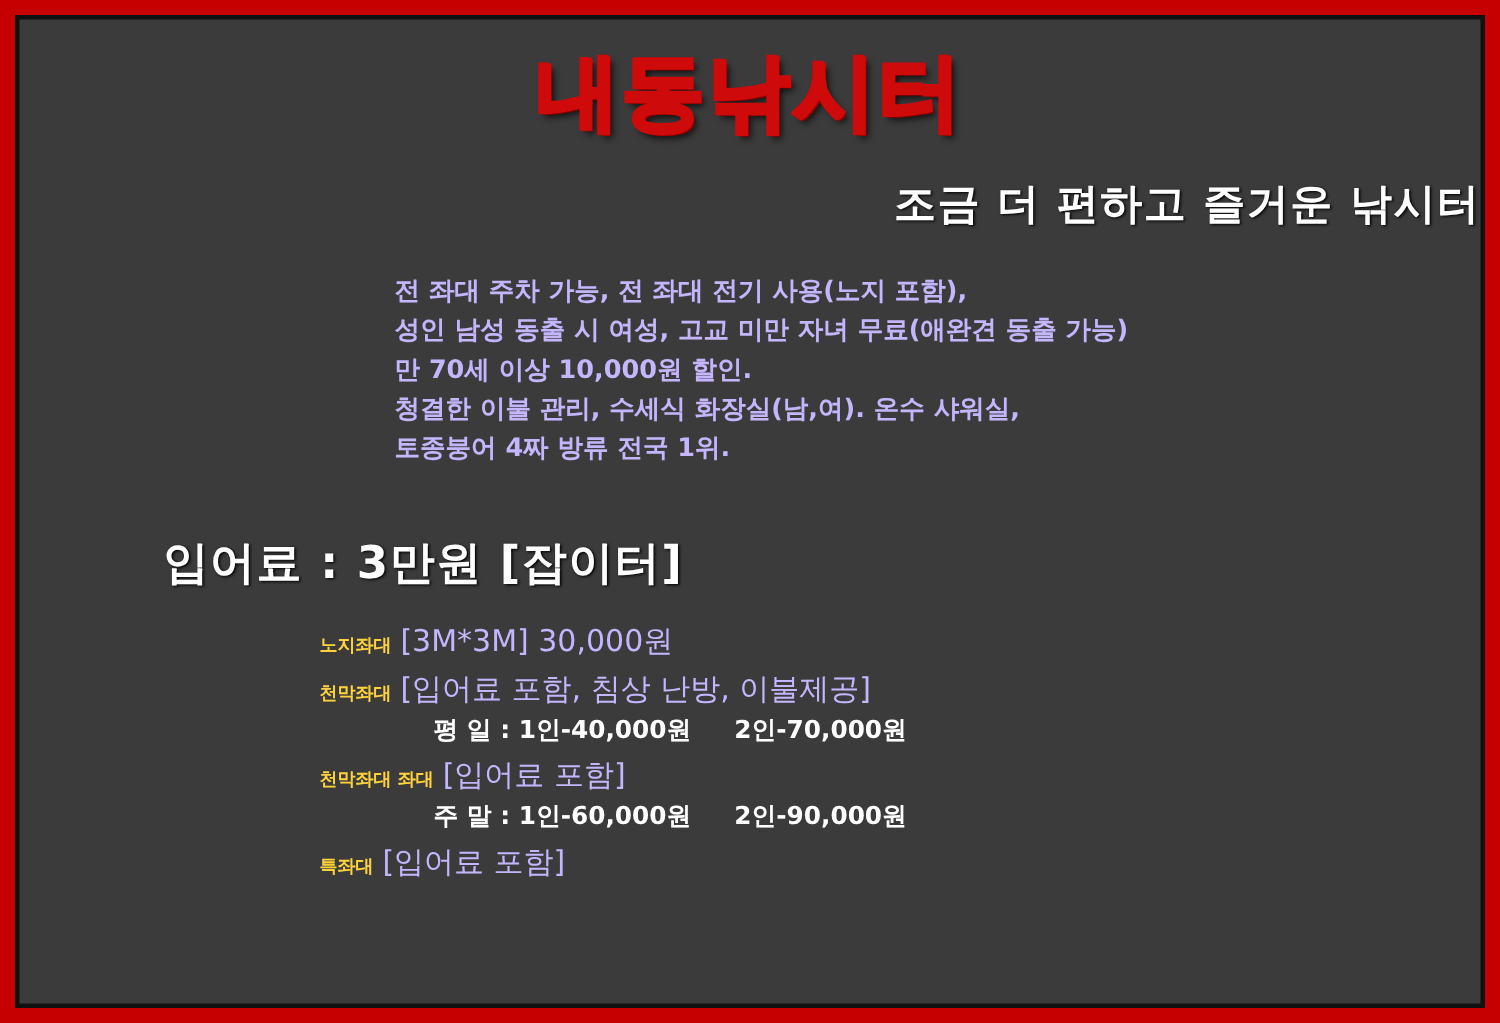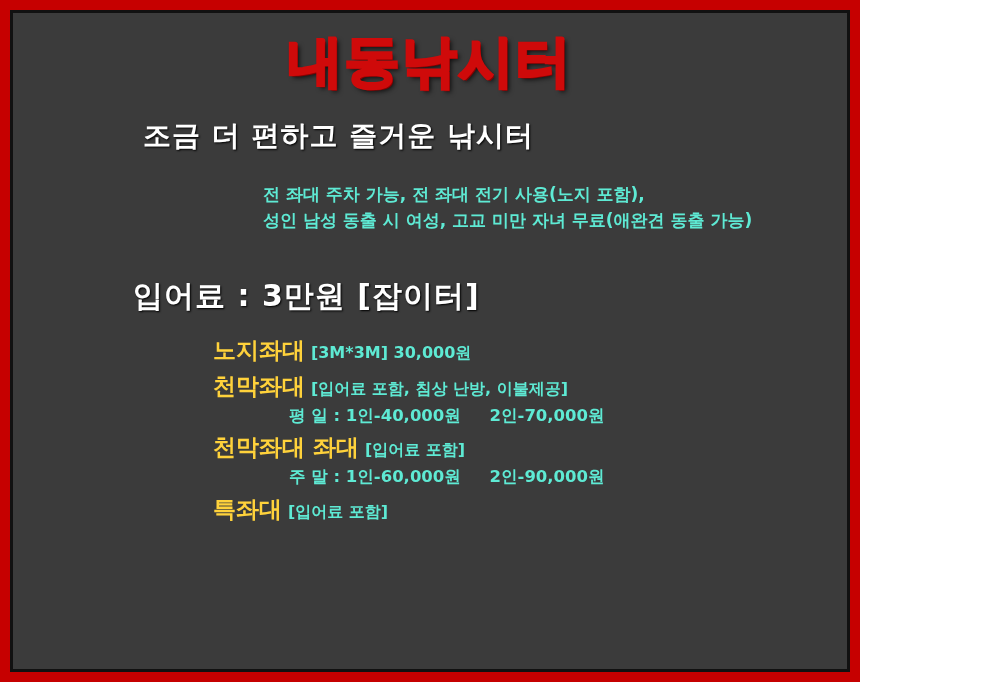--- a/index.html
+++ b/index.html
@@ -8,21 +8,21 @@
     background: #ffffff;
   }
   body {
     width: 1000px;
     height: 682px;
     font-family: "Liberation Sans", sans-serif;
     overflow: hidden;
   }
   .poster {
     position: relative;
-    width: 860px;
+    width: 1000px;
     height: 682px;
     box-sizing: border-box;
     background: #c60000;
     padding: 10px;
   }
   .poster-inner {
     position: relative;
     width: 100%;
     height: 100%;
     box-sizing: border-box;
@@ -49,36 +49,37 @@
   }
   .subtitle {
     margin: 18px 0 0 0;
     padding-left: 130px;
     font-family: "DejaVu Sans", sans-serif;
     font-size: 28px;
     font-weight: bold;
     color: #ffffff;
     text-shadow: 1px 1px 2px #000;
     letter-spacing: 1px;
+    text-align: right;
   }
   .intro {
     margin-top: 26px;
     padding-left: 250px;
-    color: #5eead4;
+    color: #c4b5fd;
     font-size: 17px;
     line-height: 1.55;
     font-family: "DejaVu Sans", sans-serif;
     font-weight: bold;
   }
   .intro div {
     white-space: nowrap;
   }
   .price-head {
     margin-top: 42px;
-    padding-left: 120px;
+    padding-left: 96px;
     font-family: "DejaVu Sans", sans-serif;
     font-size: 30px;
     font-weight: bold;
     color: #ffffff;
     text-shadow: 1px 1px 2px #000;
     letter-spacing: 1px;
   }
   .rates {
     margin-top: 16px;
     padding-left: 200px;
@@ -86,51 +87,54 @@
     font-size: 17px;
     font-weight: bold;
     color: #ffffff;
     line-height: 1.5;
   }
   .rate-group {
     margin-bottom: 2px;
   }
   .rate-title {
     color: #ffd23b;
-    font-size: 23px;
+    font-size: 12px;
     font-weight: bold;
     margin-top: 23px;
   }
   .rate-note {
-    color: #5eead4;
-    font-size: 16px;
-    font-weight: bold;
+    color: #c4b5fd;
+    font-size: 20px;
+    font-weight: normal;
   }
   .rate-line {
     padding-left: 76px;
     white-space: pre;
     font-size: 16.5px;
-    color: #5eead4;
+    color: #ffffff;
   }
 </style>
 </head>
 <body>
 
 <div class="poster">
   <div class="poster-inner">
 
     <div class="title-wrap">
       <div class="main-title">내동낚시터</div>
     </div>
 
     <div class="subtitle">조금 더 편하고 즐거운 낚시터</div>
 
     <div class="intro">
       <div>전 좌대 주차 가능, 전 좌대 전기 사용(노지 포함),</div>
       <div>성인 남성 동출 시 여성, 고교 미만 자녀 무료(애완견 동출 가능)</div>
+      <div>만 70세 이상 10,000원 할인.</div>
+      <div>청결한 이불 관리, 수세식 화장실(남,여). 온수 샤워실,</div>
+      <div>토종붕어 4짜 방류 전국 1위.</div>
     </div>
 
     <div class="price-head">입어료 : 3만원 [잡이터]</div>
 
     <div class="rates">
 
       <div class="rate-group">
         <span class="rate-title">노지좌대</span>
         <span class="rate-note">[3M*3M] 30,000원</span>
       </div>

